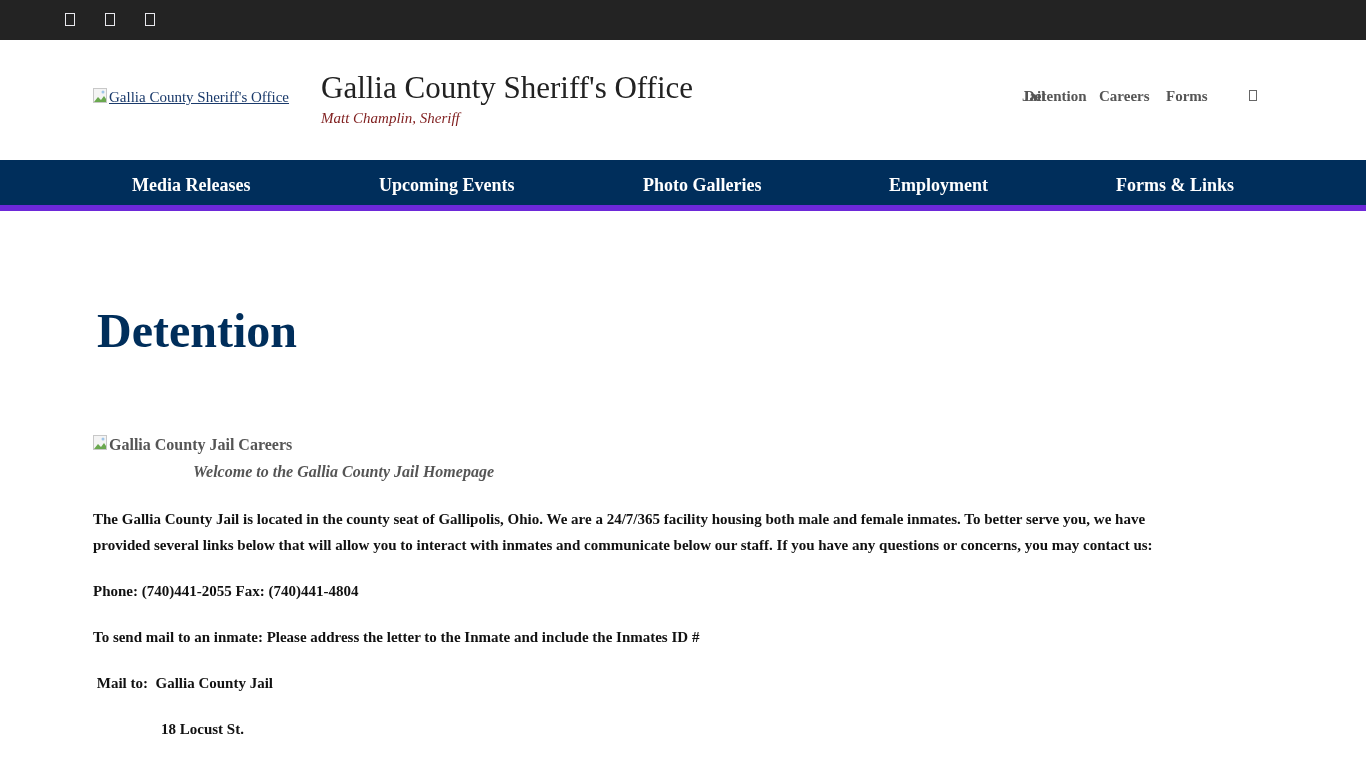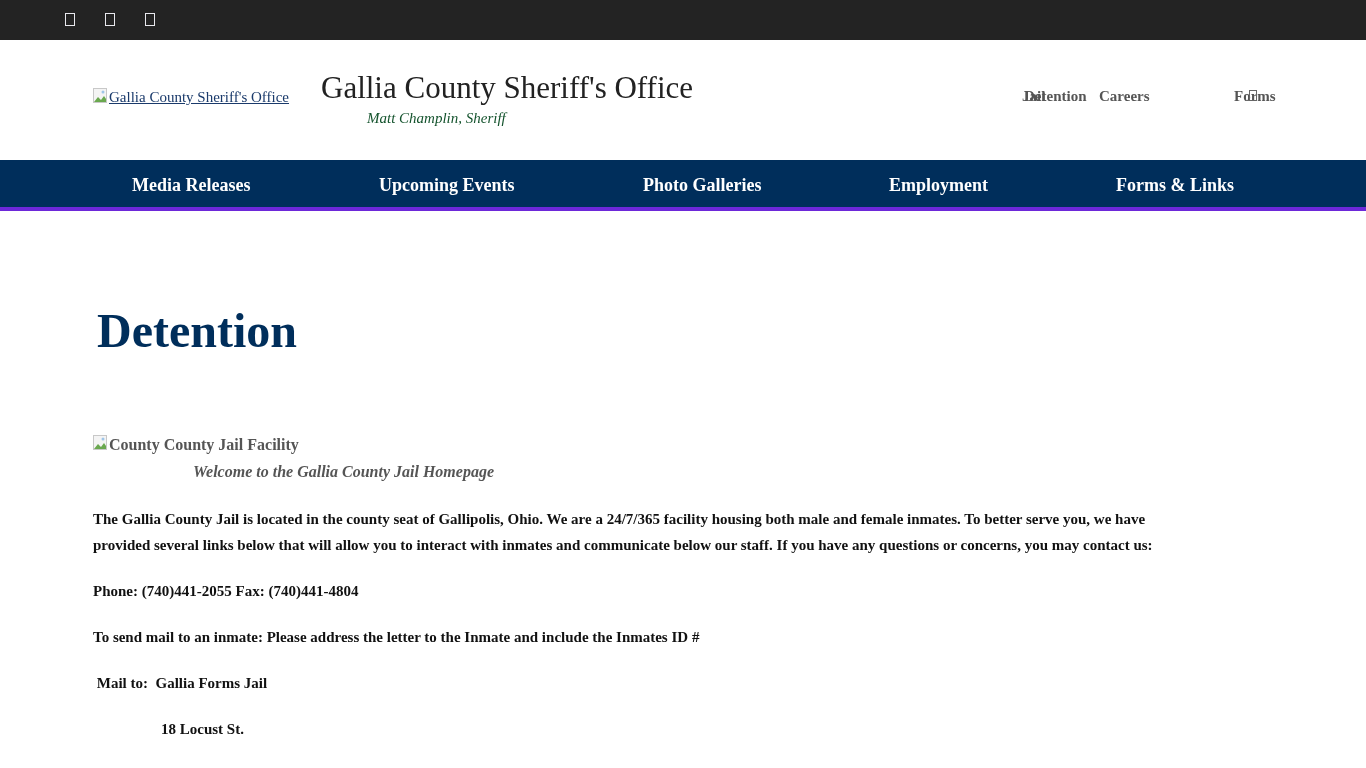--- a/index.html
+++ b/index.html
@@ -8,28 +8,28 @@
 
     
     .topbar { position: absolute; left: 0; top: 0; width: 1366px; height: 40px; background: #232323; }
     .topbar .social { position: absolute; top: 13px; width: 10px; height: 13px; border: 1.5px solid #e8e8ee; }
 
     
     .header { position: absolute; left: 0; top: 40px; width: 1366px; height: 120px; background: #fff; }
     .logo-link { position: absolute; left: 93px; top: 49px; font-size: 15px; color: #1a3a6b; text-decoration: underline; display: flex; align-items: flex-end; }
     .logo-link .broken-img { display: inline-block; width: 16px; height: 16px; margin-right: 0; position: relative; top: -2px; }
     .site-title { position: absolute; left: 321px; top: 30px; font-size: 31px; color: #222; font-weight: normal; }
-    .site-tagline { position: absolute; left: 321px; top: 70px; font-size: 15px; color: #14532d; font-style: italic; margin-left: 46px; }
+    .site-tagline { position: absolute; left: 321px; top: 70px; font-size: 15px; color: #7f1d1d; font-style: italic; }
 
     .util-nav { position: absolute; top: 48px; left: 0; font-size: 15px; font-weight: bold; color: #555; }
     .util-nav a { position: absolute; white-space: nowrap; color: #555; text-decoration: none; }
     .search-icon { position: absolute; left: 1249px; top: 50px; width: 8px; height: 11px; border: 1.2px solid #666; }
 
     
-    .mainnav { position: absolute; left: 0; top: 160px; width: 1366px; height: 51px; background: #002e5b; border-bottom: 4px solid #6d28d9; }
+    .mainnav { position: absolute; left: 0; top: 160px; width: 1366px; height: 51px; background: #002e5b; border-bottom: 6px solid #6d28d9; }
     .mainnav a { position: absolute; top: 15px; color: #fff; font-weight: bold; font-size: 18px; text-decoration: none; white-space: nowrap; }
 
     
     .page-title { position: absolute; left: 97px; top: 303px; font-size: 48px; font-weight: bold; color: #002e5b; }
     .facility-img { position: absolute; left: 93px; top: 436px; font-size: 16px; font-weight: bold; color: #555; display: flex; align-items: flex-end; }
     .facility-img .broken-img { display: inline-block; width: 16px; height: 16px; position: relative; top: -3px; }
     .welcome { position: absolute; left: 193px; top: 463px; font-size: 16px; font-weight: bold; font-style: italic; color: #555; text-align: right; }
     .para { position: absolute; left: 93px; font-size: 15px; font-weight: bold; line-height: 26px; color: #111; white-space: nowrap; }
   </style>
 </head>
@@ -52,21 +52,21 @@
     </span>
     <span>Gallia County Sheriff's Office</span>
   </a>
   <div class="site-title">Gallia County Sheriff's Office</div>
   <div class="site-tagline">Matt Champlin, Sheriff</div>
 
   <nav class="util-nav">
     <a style="left:1022px">Jail</a>
     <a style="left:1024px">Detention</a>
     <a style="left:1099px">Careers</a>
-    <a style="left:1234px">Forms</a>
+    <a style="left:1166px">Forms</a>
   </nav>
   <span class="search-icon"></span>
 </div>
 
 <nav class="mainnav">
   <a style="left:132px">Media Releases</a>
   <a style="left:379px">Upcoming Events</a>
   <a style="left:643px">Photo Galleries</a>
   <a style="left:889px">Employment</a>
   <a style="left:1116px">Forms &amp; Links</a>
@@ -76,24 +76,24 @@
   <h1 class="page-title">Detention</h1>
 
   <div class="facility-img">
     <span class="broken-img">
       <svg width="16" height="16" viewBox="0 0 16 16">
           <rect x="0.5" y="0.5" width="13" height="14" fill="#f4f4f4" stroke="#c8c8c8"></rect>
           <path d="M1 14 L5 9 L8 12 L11 8 L13 11 L13 14 Z" fill="#6aa84f"></path>
           <circle cx="10" cy="4" r="1.5" fill="#9fc5e8"></circle>
         </svg>
     </span>
-    <span>County County Jail Facility</span>
+    <span>Gallia County Jail Careers</span>
   </div>
 
   <div class="welcome">Welcome to the Gallia County Jail Homepage</div>
 
   <div class="para" style="top:506px">The Gallia County Jail is located in the county seat of Gallipolis, Ohio.  We are a 24/7/365 facility housing both male and female inmates.  To better serve you, we have</div>
   <div class="para" style="top:532px">provided several links below that will allow you to interact with inmates and communicate below our staff.  If you have any questions or concerns, you may contact us:</div>
   <div class="para" style="top:578px">Phone:  (740)441-2055 Fax:  (740)441-4804</div>
   <div class="para" style="top:624px">To send mail to an inmate:  Please address the letter to the Inmate and include the Inmates ID #</div>
-  <div class="para" style="top:670px; white-space:pre"> Mail to:  Gallia Forms Jail</div>
+  <div class="para" style="top:670px; white-space:pre"> Mail to:  Gallia County Jail</div>
   <div class="para" style="top:716px; left:161px">18 Locust St.</div>
 </main>
 
 </body></html>

